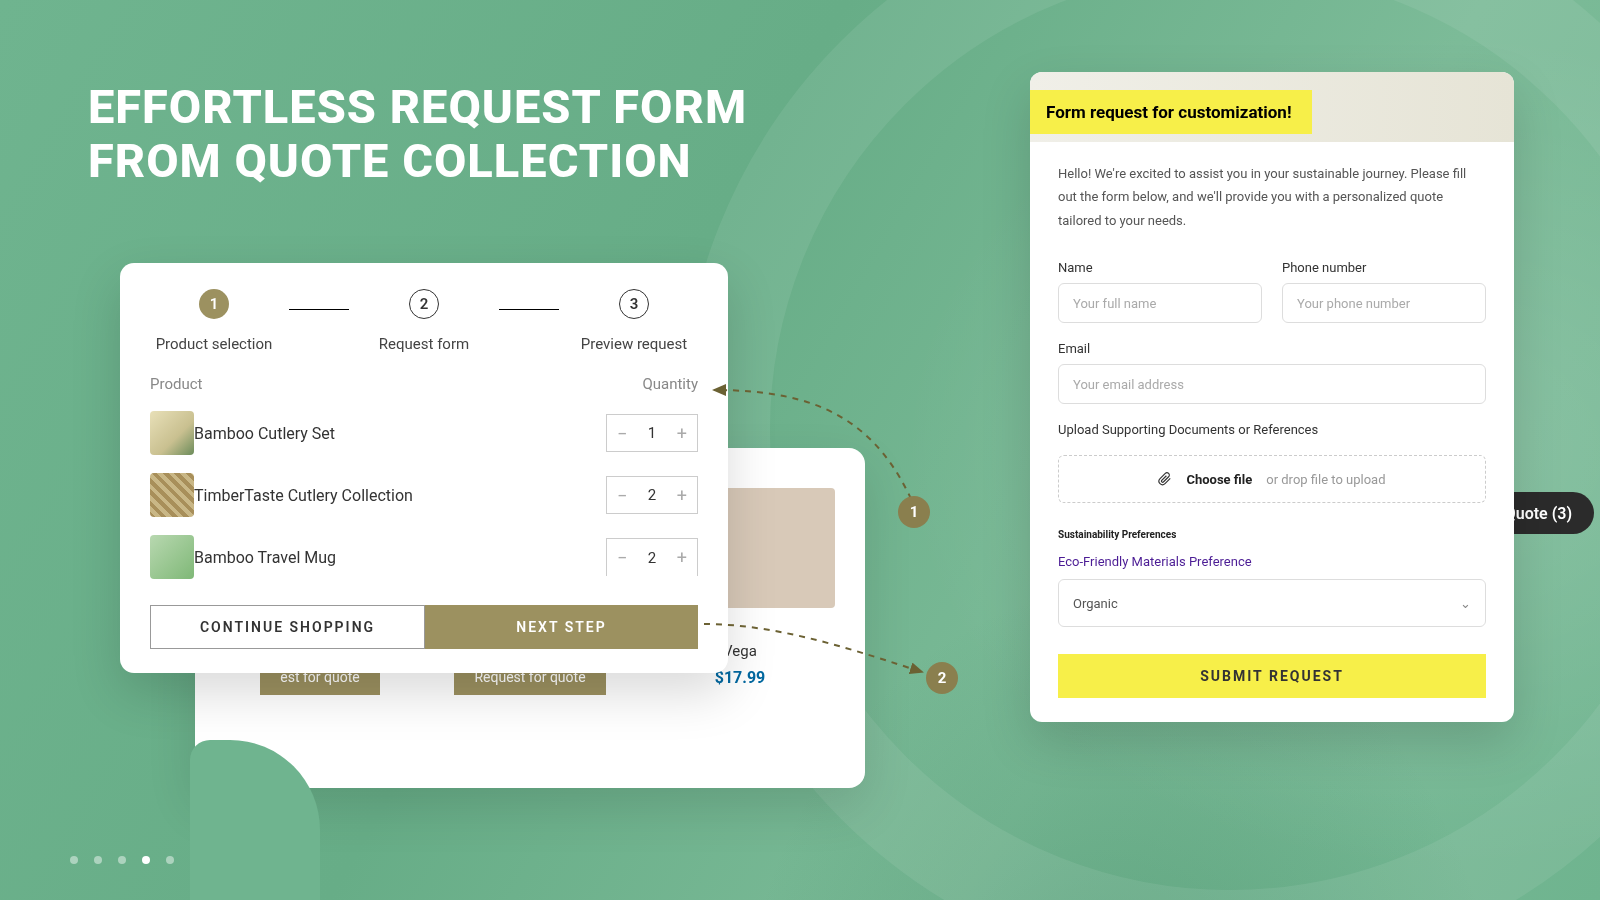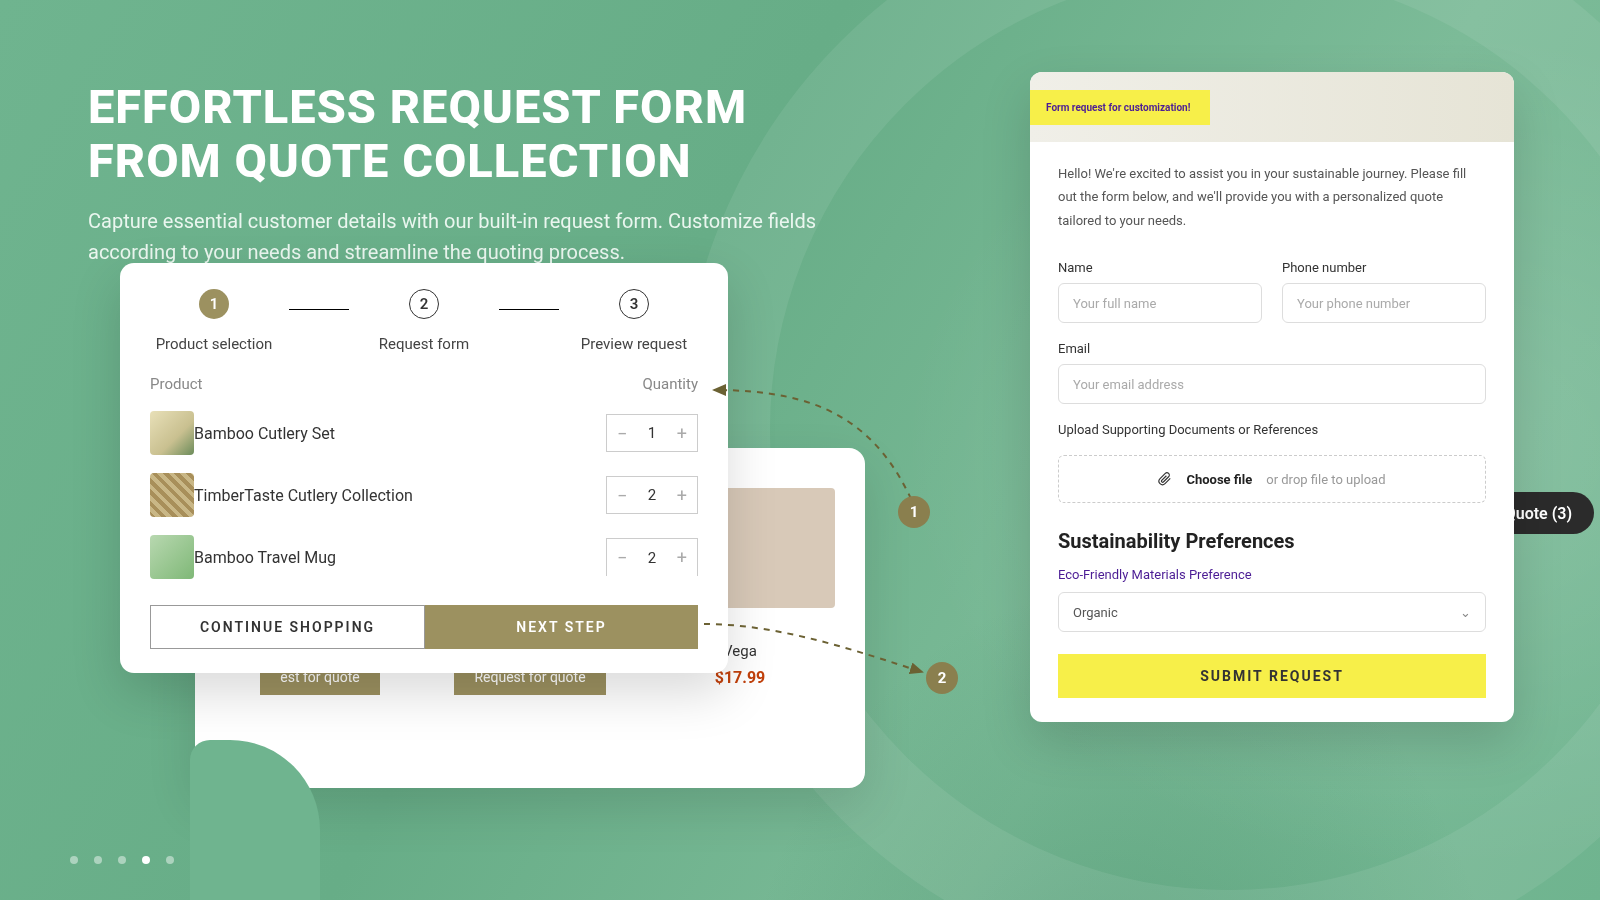--- a/index.html
+++ b/index.html
@@ -63,56 +63,56 @@
   }
   .quote-pill {
     position:absolute; right:6px; top:492px; z-index:25;
     background:#2b2b2b; color:#fff; height:42px; padding:0 22px; border-radius:22px;
     display:flex; align-items:center; font-size:16px; font-weight:600;
   }
   .cat-grid { position:absolute; left:0; top:0; right:0; display:flex; gap:20px; padding:40px 30px 0;}
   .cat-item { flex:1; display:flex; flex-direction:column; align-items:center; gap:8px;}
   .cat-img { width:100%; height:120px; background:#e4ddcb; border-radius:4px;}
   .cat-name { margin-top:26px; font-size:15px; color:#333;}
-  .cat-price { font-size:16px; font-weight:700; color:#c2410c;}
+  .cat-price { font-size:16px; font-weight:700; color:#0369a1;}
   .rfq { margin-top:16px; background:#9c9160; color:#fff; font-size:14px; padding:10px 20px; border:none; cursor:pointer;}
 
   
   .badge-num { position:absolute; width:32px; height:32px; border-radius:50%; background:#8a7f4e; color:#fff; display:flex; align-items:center; justify-content:center; font-weight:700; font-size:15px; z-index:40;}
 
   
   svg.arrow { position:absolute; z-index:35; overflow:visible;}
 
   
   .form-card {
     position:absolute; right:86px; top:72px; width:484px; height:650px;
     background:#fff; border-radius:12px; box-shadow:0 20px 50px rgba(0,0,0,0.15);
     z-index:40; overflow:hidden;
   }
   .form-hero {
     height:70px; position:relative;
     background:linear-gradient(90deg,#f0efe8,#e6e4d6);
   }
   .yellow-tag {
-    position:absolute; left:0px; top:18px; background:#f7ef49; color:#4c1d95;
-    font-weight:700; font-size:10px; padding:12px 20px 12px 16px;
+    position:absolute; left:0px; top:18px; background:#f7ef49; color:#000000;
+    font-weight:700; font-size:17px; padding:12px 20px 12px 16px;
   }
   .form-body { padding:20px 28px 0; }
   .intro { font-size:13px; line-height:1.8; color:#555; }
   .field-row { display:flex; gap:20px; margin-top:28px;}
   .field { flex:1; display:flex; flex-direction:column; gap:8px;}
   .flabel { font-size:13px; color:#333;}
   .finput { height:40px; border:1px solid #ddd; border-radius:6px; padding:12px 14px; font-size:13px; color:#333;}
   .finput::placeholder { color:#aaa;}
   .upload { margin-top:10px; border:1.5px dashed #ccc; border-radius:6px; height:48px; display:flex; align-items:center; justify-content:center; gap:14px; font-size:13px;}
   .upload .choose { font-weight:700; color:#222;}
   .upload .drop { color:#999;}
-  .section-h { font-weight:700; font-size:20px; margin-top:26px; color:#222;}
+  .section-h { font-weight:700; font-size:10px; margin-top:26px; color:#222;}
   .sub-l { font-size:13px; color:#4c1d95; margin-top:14px;}
-  .select { margin-top:10px; height:40px; border:1px solid #ddd; border-radius:6px; display:flex; align-items:center; justify-content:space-between; padding:0 14px; font-size:13px; color:#555;}
+  .select { margin-top:10px; height:48px; border:1px solid #ddd; border-radius:6px; display:flex; align-items:center; justify-content:space-between; padding:0 14px; font-size:13px; color:#555;}
   .submit { position:absolute; left:28px; right:28px; bottom:24px; height:44px; background:#f7ef49; color:#333; font-weight:700; letter-spacing:2px; display:flex; align-items:center; justify-content:center; font-size:14px; cursor:pointer;margin-top:6px;}
 
   
   .dots { position:absolute; left:70px; bottom:36px; display:flex; gap:16px; z-index:5;}
   .dot { width:8px; height:8px; border-radius:50%; background:rgba(255,255,255,0.45);}
   .dot.active { background:#fff;}
 
   
   .blob {
     position:absolute; left:190px; bottom:-40px; width:130px; height:200px;
@@ -123,21 +123,20 @@
   .clip-icon { width:14px; height:14px; display:inline-block; }
 </style>
 </head>
 <body>
 
 <div class="bg-swirl"></div>
 <div class="bg-circle"></div>
 
 <div class="hero">
   <h1>EFFORTLESS REQUEST FORM FROM QUOTE COLLECTION</h1>
-  <p>Capture essential customer details with our built-in request form. Customize fields according to your needs and streamline the quoting process.</p>
 </div>
 
 <div class="catalog-card">
   <div class="cat-grid">
     <div class="cat-item">
       <div class="cat-img"></div>
       <div class="cat-price">$5.99 - $12.50</div>
       <button class="rfq">est for quote</button>
     </div>
     <div class="cat-item">

